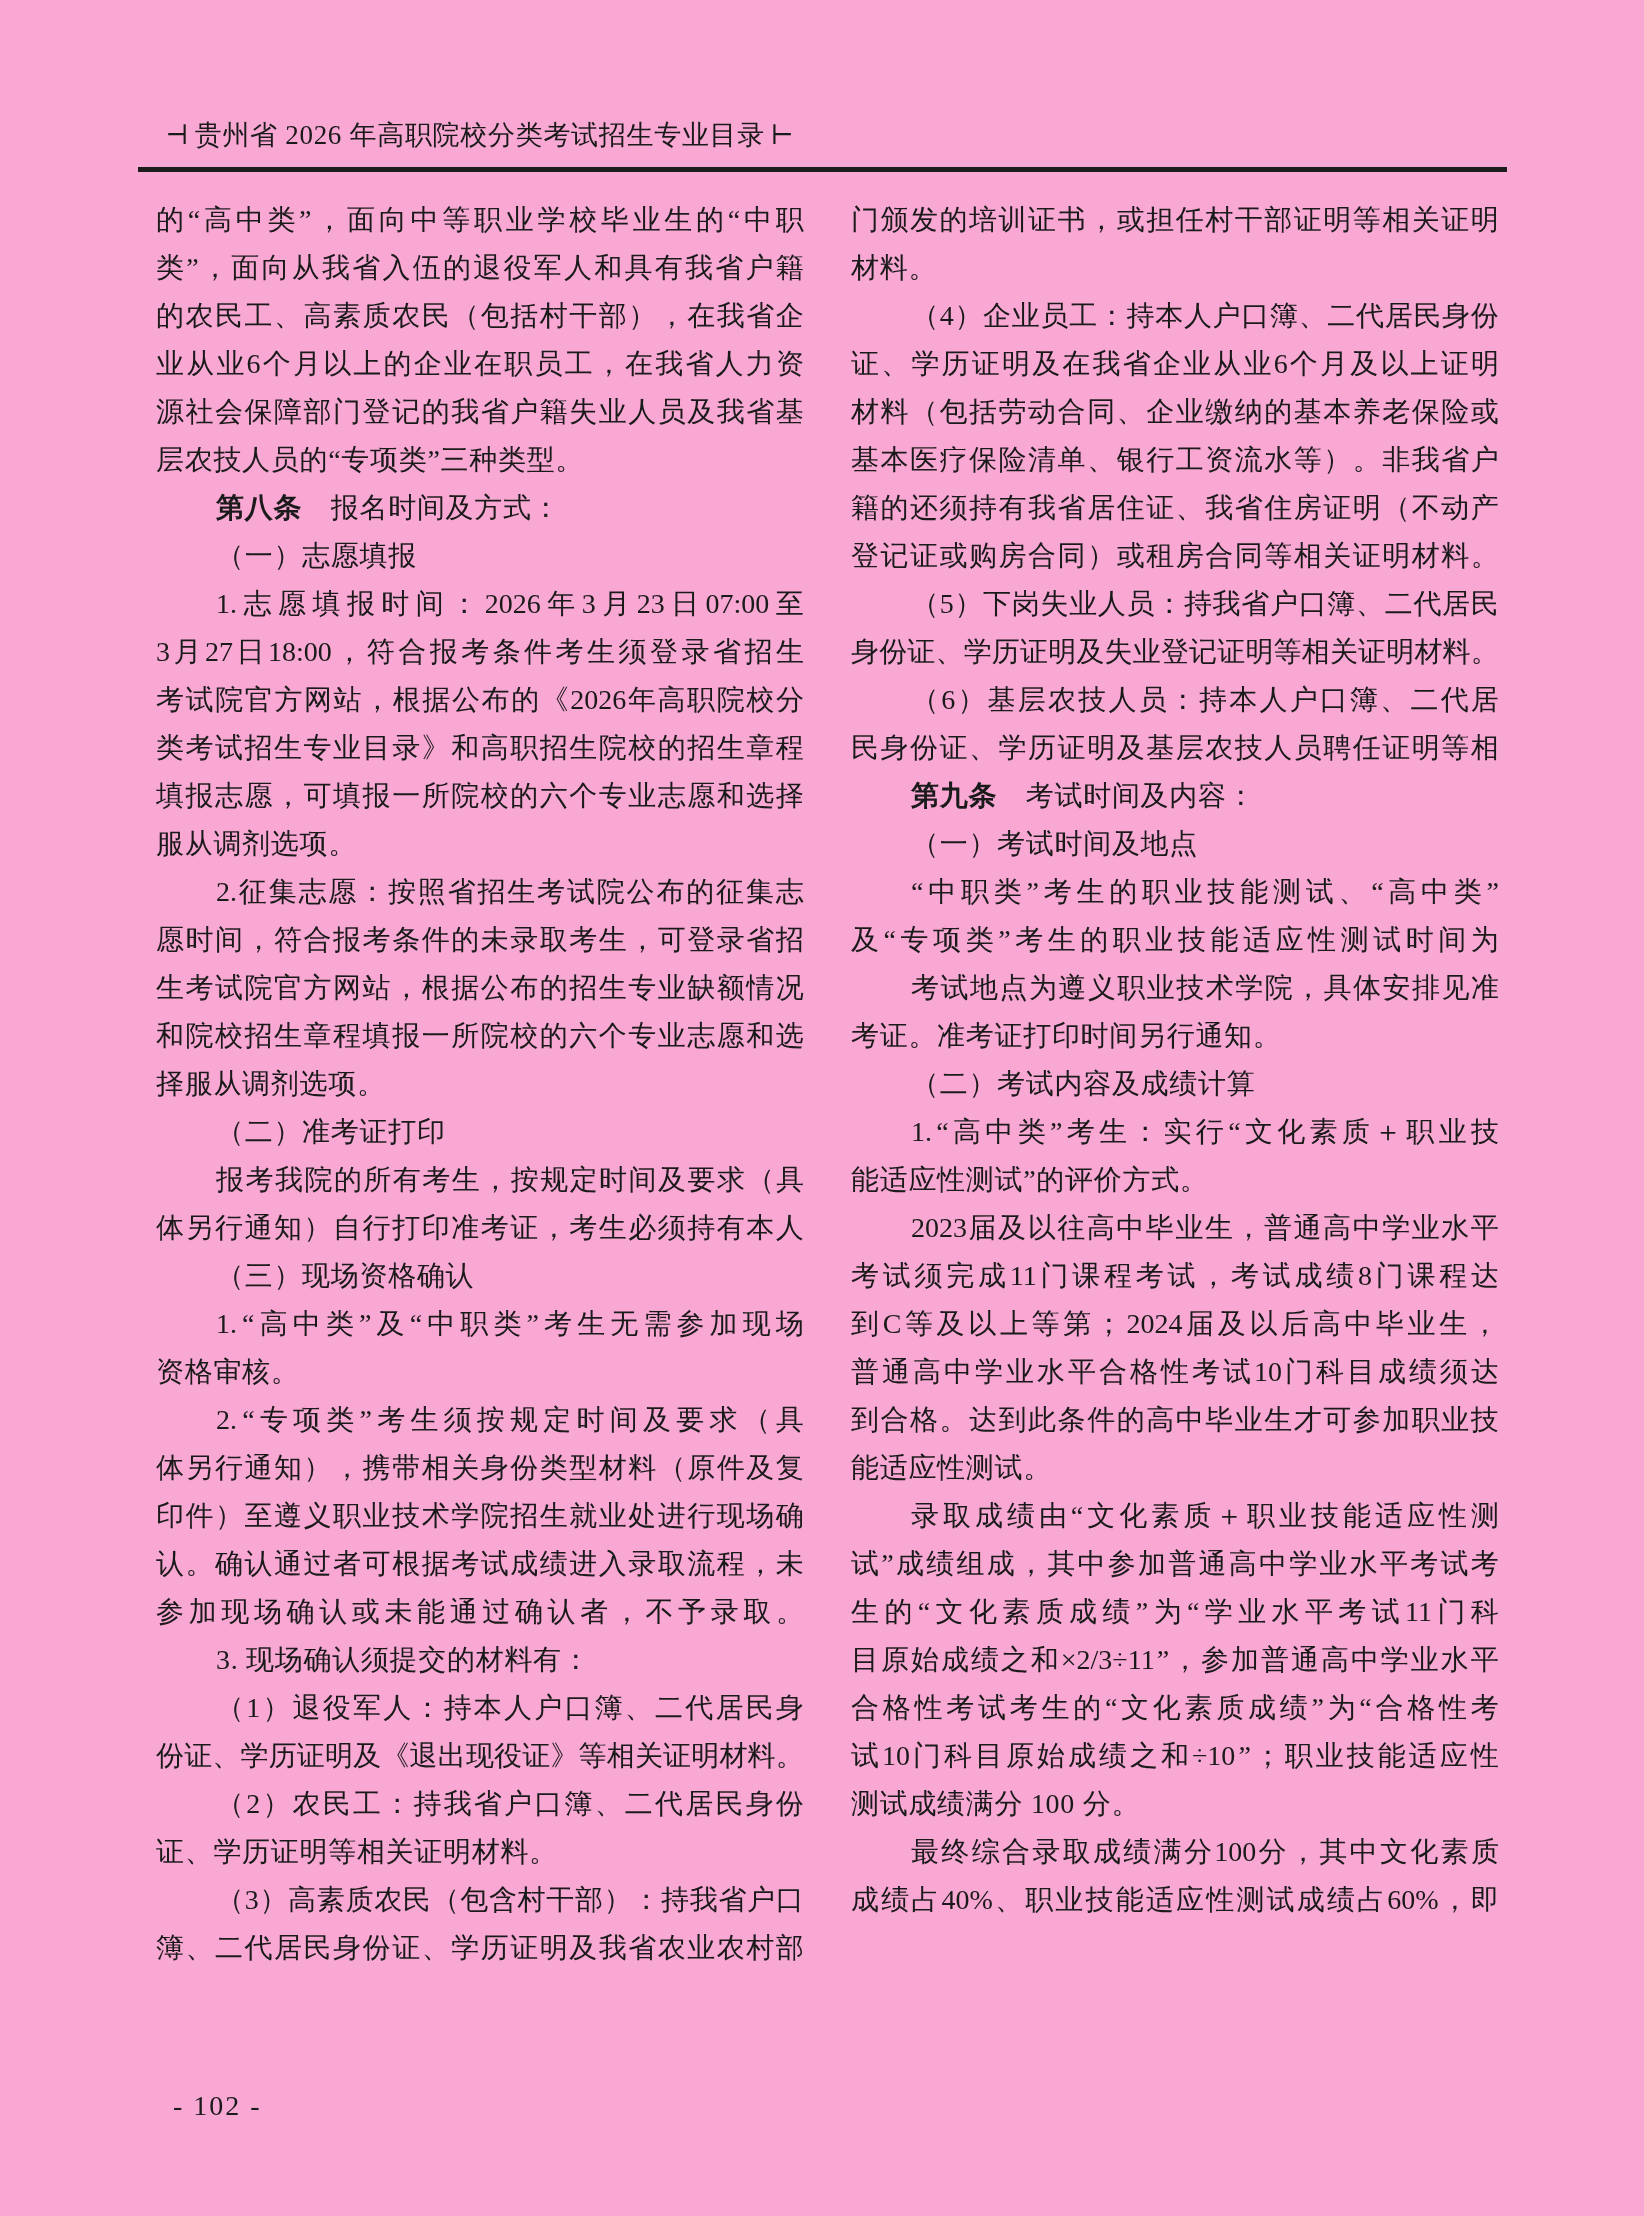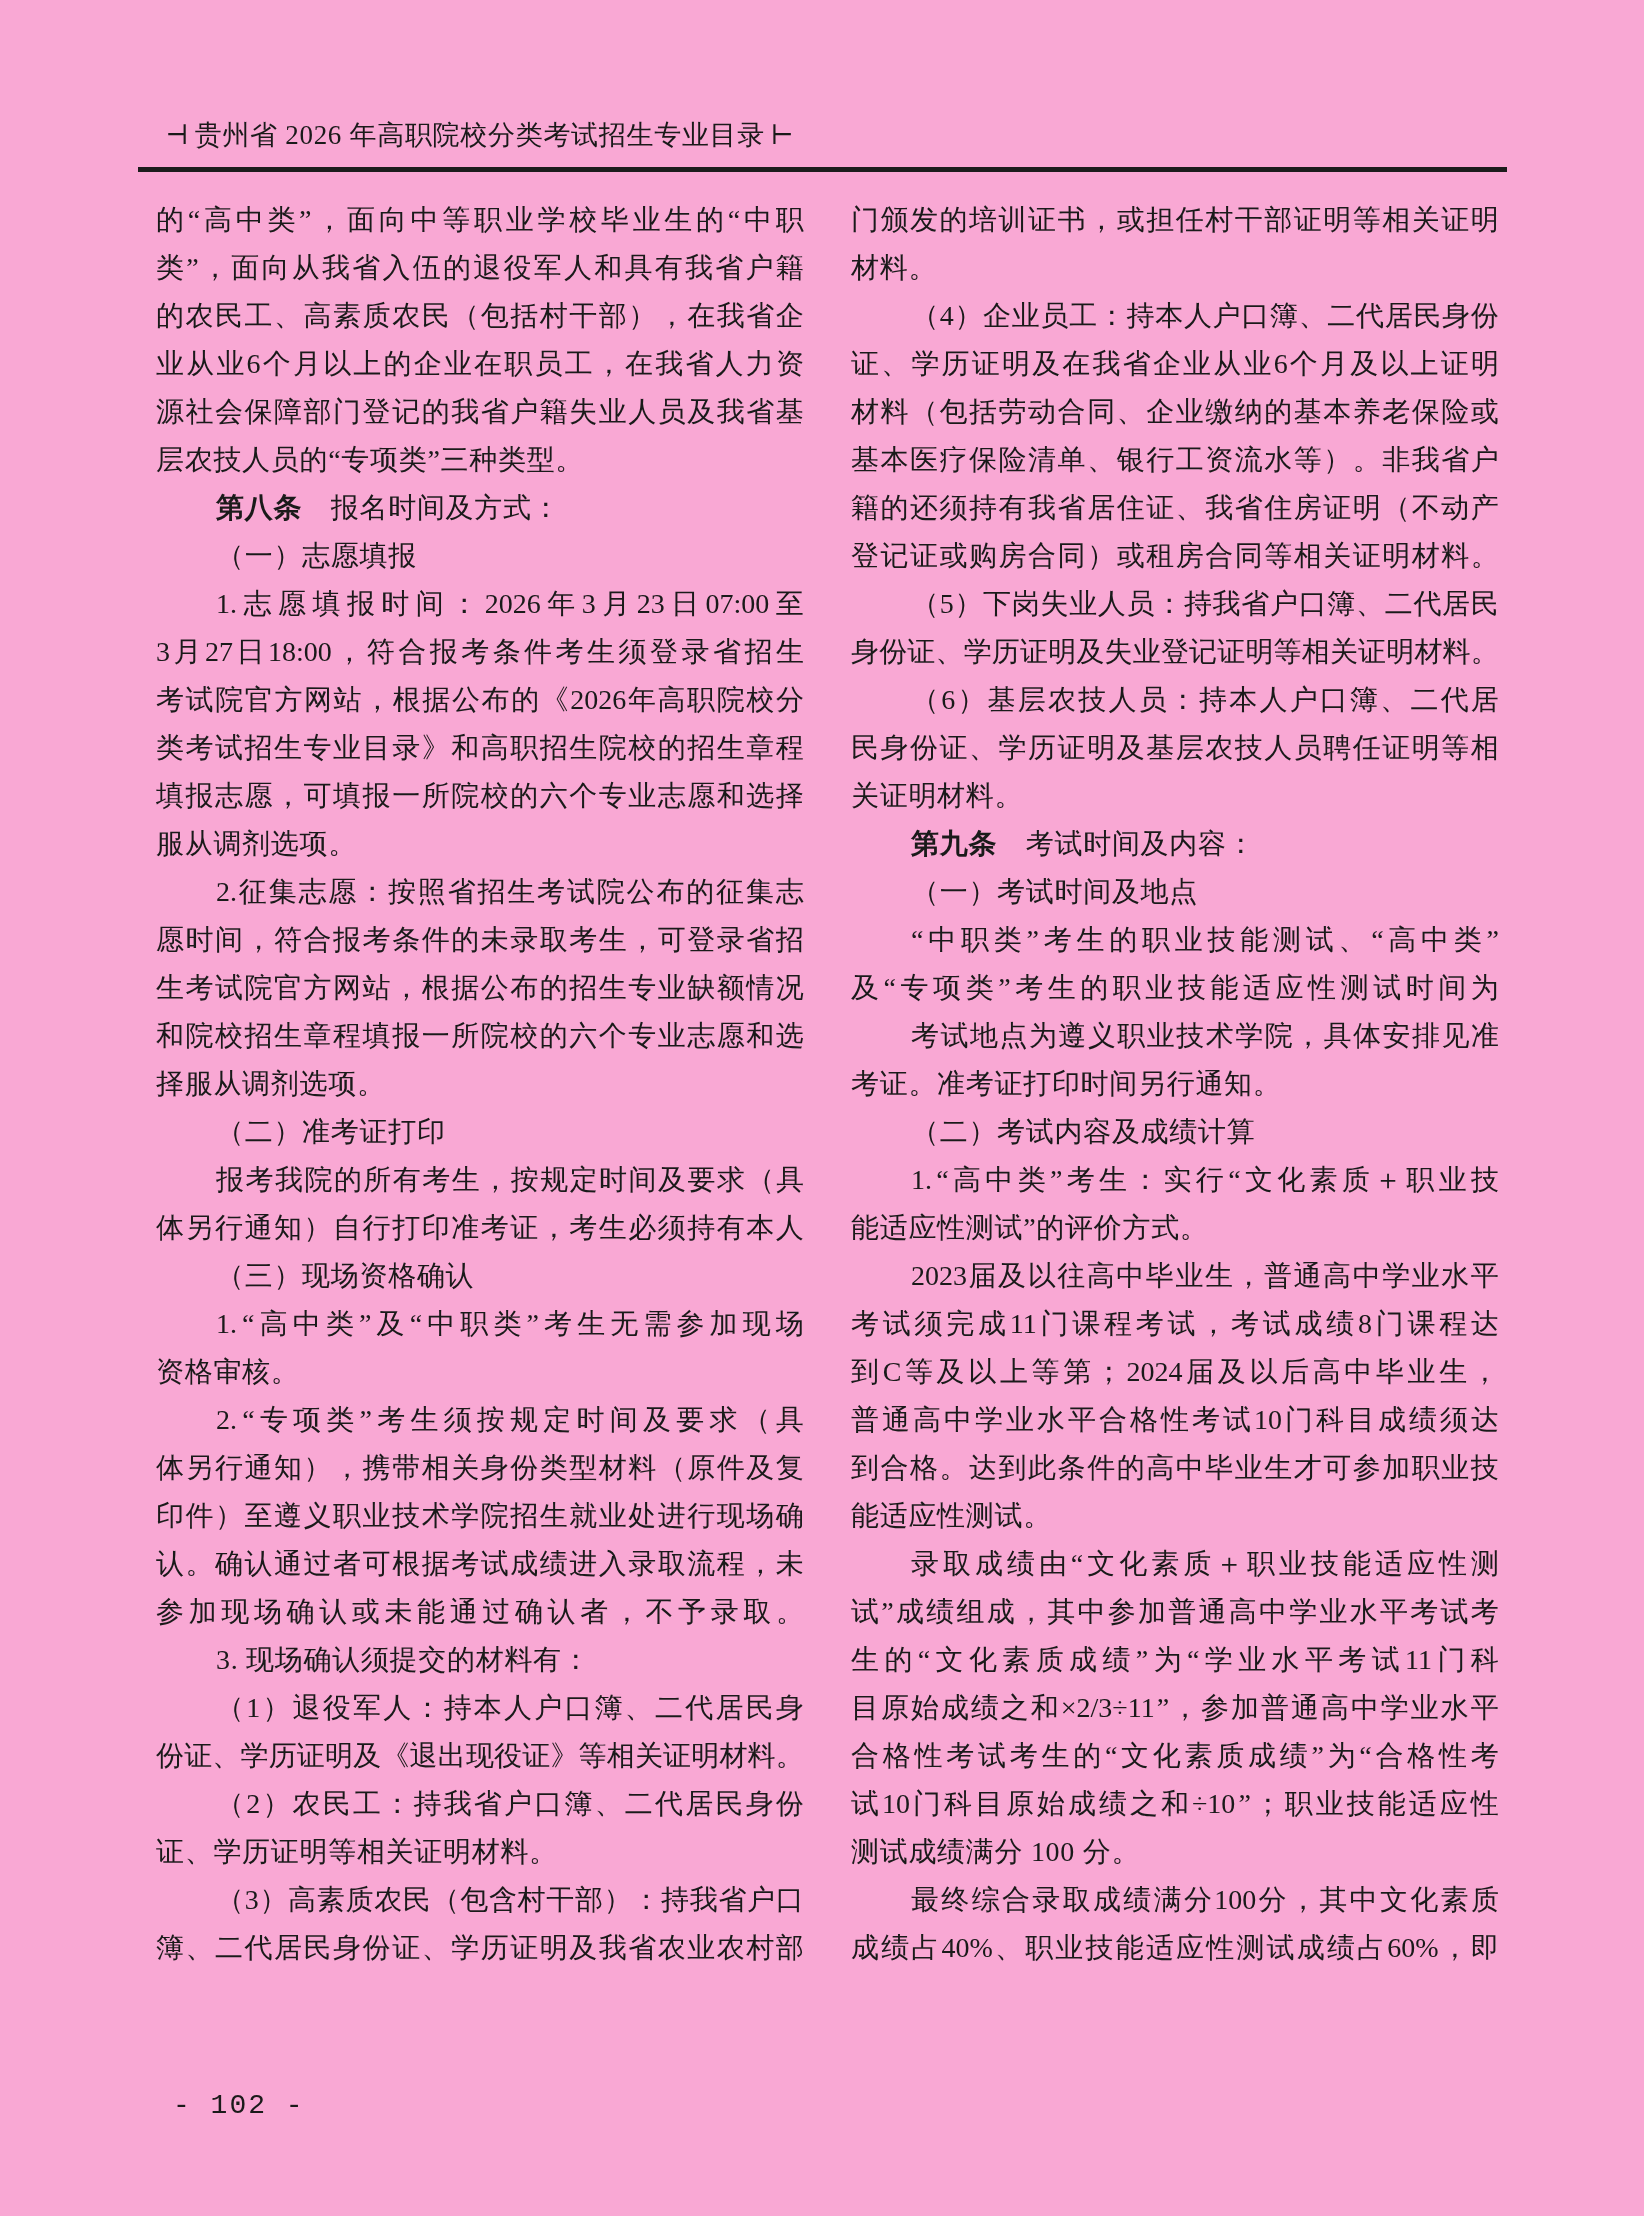--- a/index.html
+++ b/index.html
@@ -33,21 +33,21 @@
   }
   .line.ind { padding-left:60px; }
   .line.j {
     display:flex; justify-content:space-between; align-items:baseline;
     letter-spacing:0;
   }
   .line.j span { display:inline-block; }
   .line .b { font-weight:700; letter-spacing:0.7px;margin-top:39px; }
   .page-footer {
     position:absolute; left:173px; top:2090px;
-    font-size:28px; letter-spacing:2px; white-space:nowrap;font-family:Liberation Mono, monospace;
+    font-size:28px; letter-spacing:2px; white-space:nowrap;
   }
 </style>
 </head>
 <body>
 
 <div class="page">
 
   <div class="page-header">
     <span class="decor">⊣</span><span>贵州省 2026 年高职院校分类考试招生专业目录</span><span class="decor">⊢</span>
   </div>
@@ -947,21 +947,20 @@
           <span>技</span>
           <span>人</span>
           <span>员</span>
           <span>聘</span>
           <span>任</span>
           <span>证</span>
           <span>明</span>
           <span>等</span>
           <span>相</span>
         </div>
-        <div class="line">关证明材料。</div>
         <div class="line ind"><span class="b">第九条</span>　考试时间及内容：</div>
         <div class="line ind">（一）考试时间及地点</div>
         <div class="line j ind">
           <span>“</span>
           <span>中</span>
           <span>职</span>
           <span>类</span>
           <span>”</span>
           <span>考</span>
           <span>生</span>

